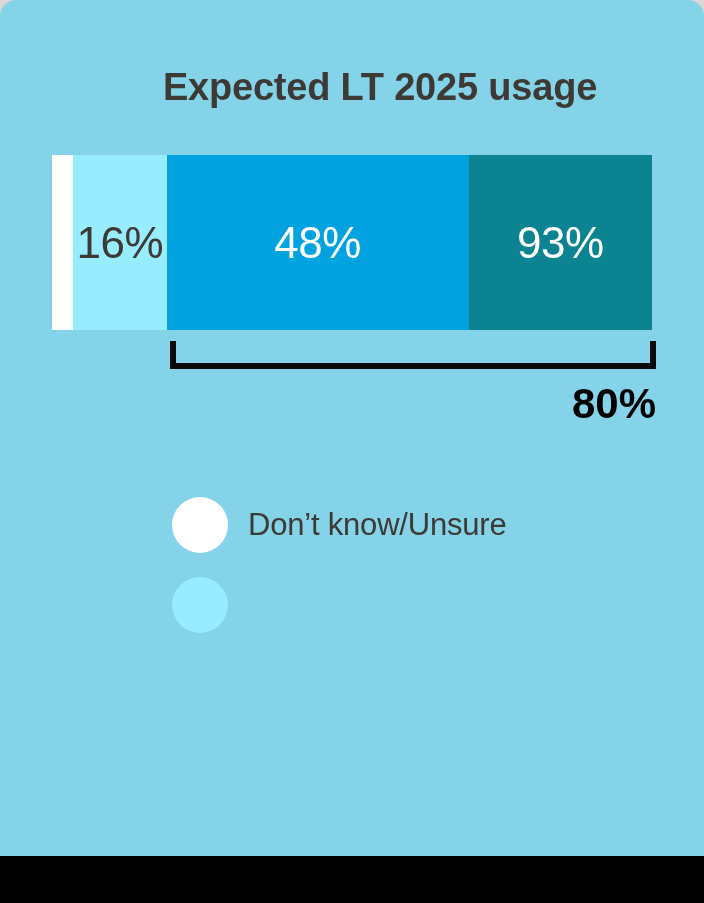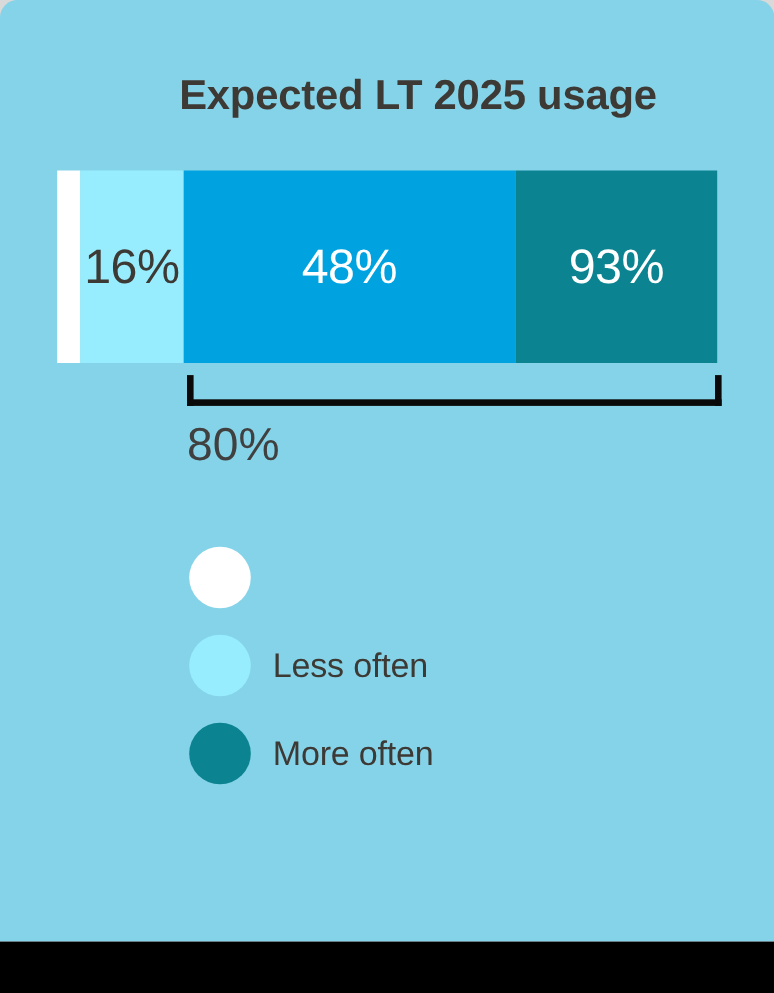--- a/index.html
+++ b/index.html
@@ -109,24 +109,24 @@
     background: #0a0a0a;
   }
   .bracket-tick.left { left: 0; }
   .bracket-tick.right { right: 0; }
 
   .bracket-value {
     position: absolute;
     left: 170px;
     top: 378px;
     width: 486px;
-    text-align: left;
+    text-align: right;
     font-size: 42px;
-    font-weight: normal;
-    color: #404040;
+    font-weight: bold;
+    color: #000000;
     line-height: 52px;
     white-space: nowrap;
   }
 
   
   .legend {
     position: absolute;
     left: 172px;
     top: 485px;
     width: 480px;
@@ -205,32 +205,28 @@
       <div class="bracket-line"></div>
       <div class="bracket-tick right"></div>
     </div>
 
     <div class="bracket-value">80%</div>
 
     <div class="legend">
 
       <div class="legend-item">
         <span class="legend-swatch" style="background:#ffffff;"></span>
+        <span class="legend-label">Don’t know/Unsure</span>
       </div>
 
       <div class="legend-item">
         <span class="legend-swatch" style="background:#97edfd;"></span>
-        <span class="legend-label">Less often</span>
-      </div>
-
-
-      <div class="legend-item">
-        <span class="legend-swatch" style="background:#0b8391;"></span>
-        <span class="legend-label">More often</span>
-      </div>
+      </div>
+
+
 
     </div>
 
   </div>
 
   <div class="footer-strip">
     <div class="footer-text">&nbsp;</div>
   </div>
 
 </div>

